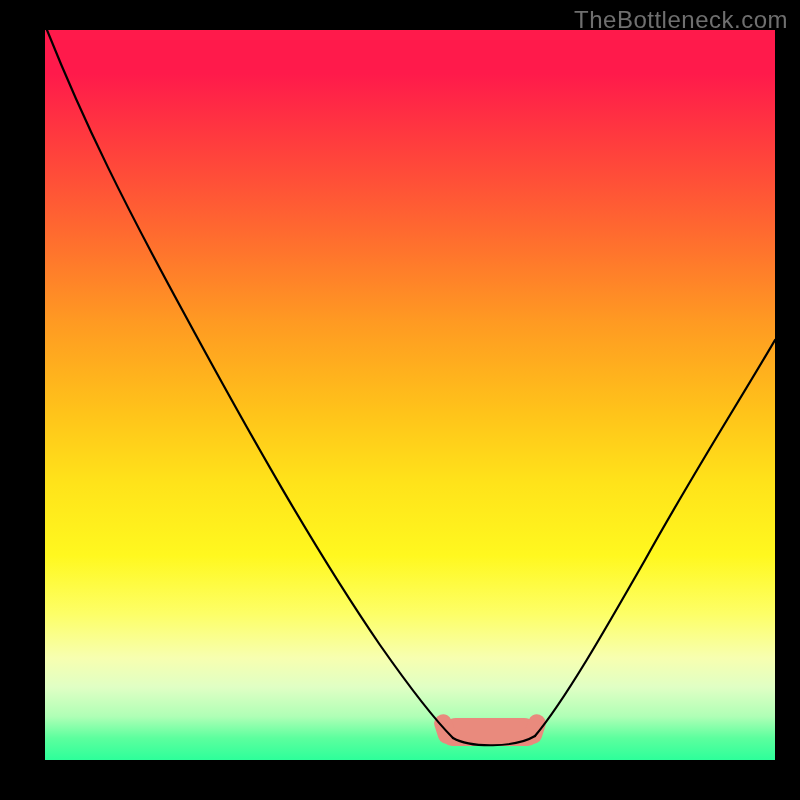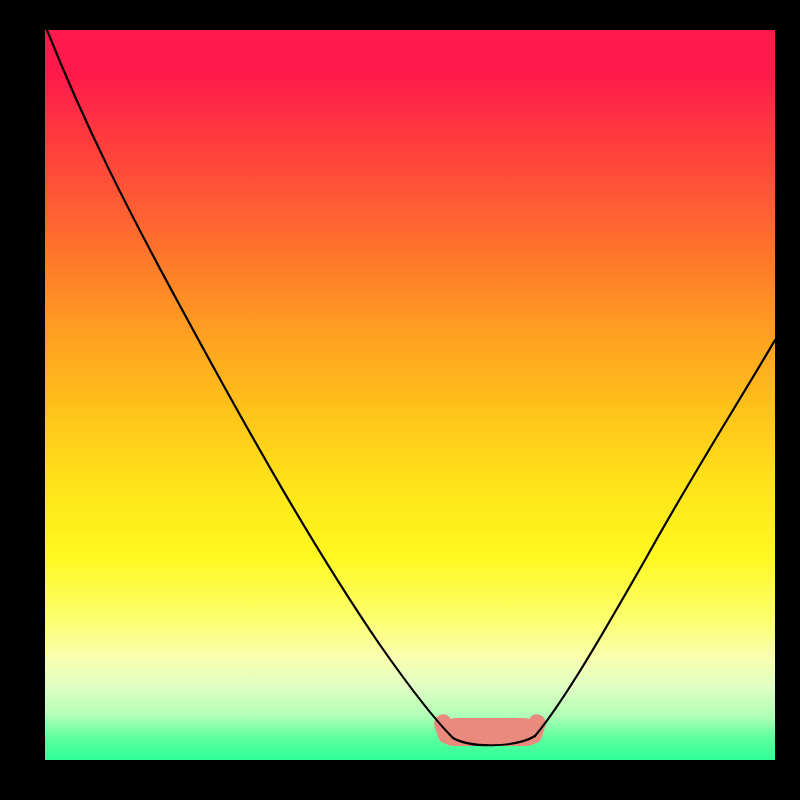--- a/index.html
+++ b/index.html
@@ -84,20 +84,21 @@
     position: absolute;
     inset: 0;
     z-index: 3;
   }
 </style>
 </head>
 <body>
 
 <div class="frame">
 
+  <div class="watermark">TheBottleneck.com</div>
 
   <div class="plot">
     <div class="gradient-bg"></div>
 
     <div class="valley-blob"></div>
 
     <svg class="curve" viewBox="0 0 730 730" preserveAspectRatio="none">
 
       <path d="M 2 0
                C 40 95, 80 175, 140 285

